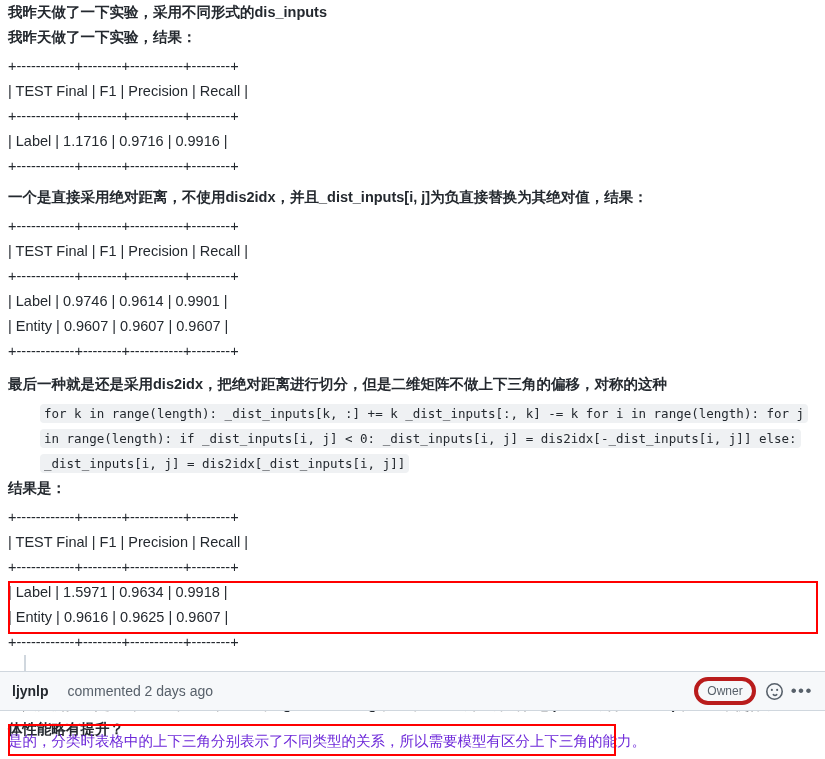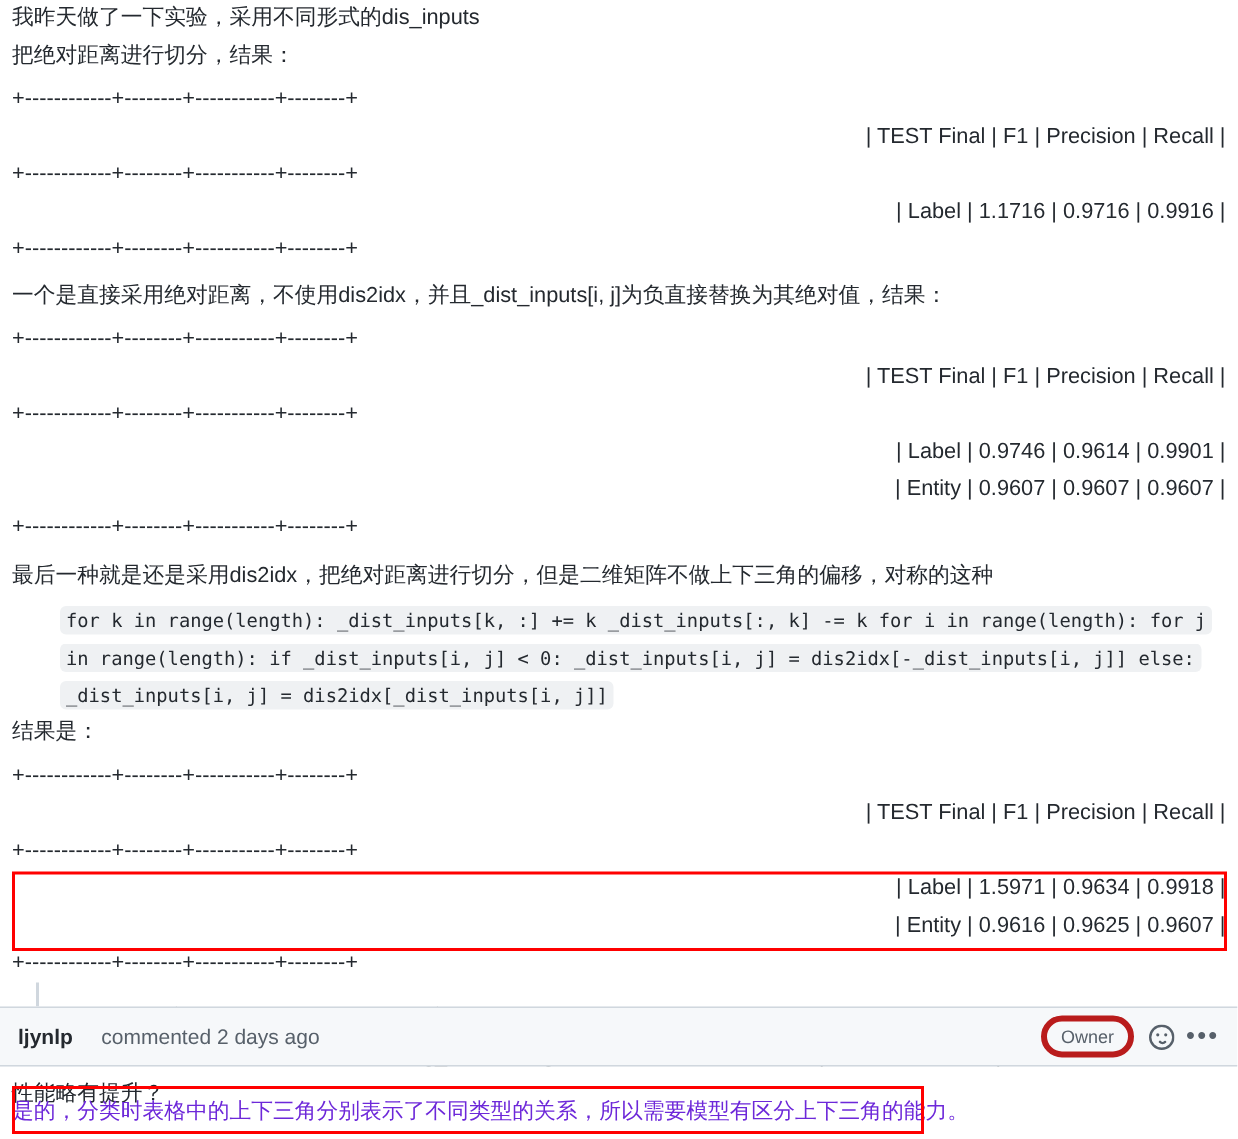--- a/index.html
+++ b/index.html
@@ -21,27 +21,27 @@
   .comment-body {
     padding: 0 8px;
     box-sizing: border-box;
   }
   .para {
     font-size: 14.5px;
     line-height: 25px;
     color: #24292f;
     white-space: pre-wrap;
     word-break: break-word;
+    font-weight: bold;
   }
   .tbl-line {
     font-size: 14.5px;
     line-height: 25px;
     color: #24292f;
     white-space: pre;
-    text-align: right;
   }
   .tbl-sep {
     font-size: 14.5px;
     line-height: 25px;
     color: #24292f;
     white-space: pre;
     letter-spacing: 0px;
   }
   .spacer-4  { height: 4px; }
   .spacer-6  { height: 6px; }
@@ -154,21 +154,21 @@
     line-height: 25px;
     color: #6d28d9;
   }
 </style>
 </head>
 <body>
 
 <div class="comment-body">
 
   <div class="para">我昨天做了一下实验，采用不同形式的dis_inputs</div>
-  <div class="para">把绝对距离进行切分，结果：</div>
+  <div class="para">我昨天做了一下实验，结果：</div>
 
   <div class="spacer-4"></div>
 
   <div>
     <div class="tbl-sep">+------------+--------+-----------+--------+</div>
     <div class="tbl-line">| TEST Final | F1 | Precision | Recall |</div>
     <div class="tbl-sep">+------------+--------+-----------+--------+</div>
     <div class="tbl-line">| Label | 1.1716 | 0.9716 | 0.9916 |</div>
     <div class="tbl-sep">+------------+--------+-----------+--------+</div>
   </div>

